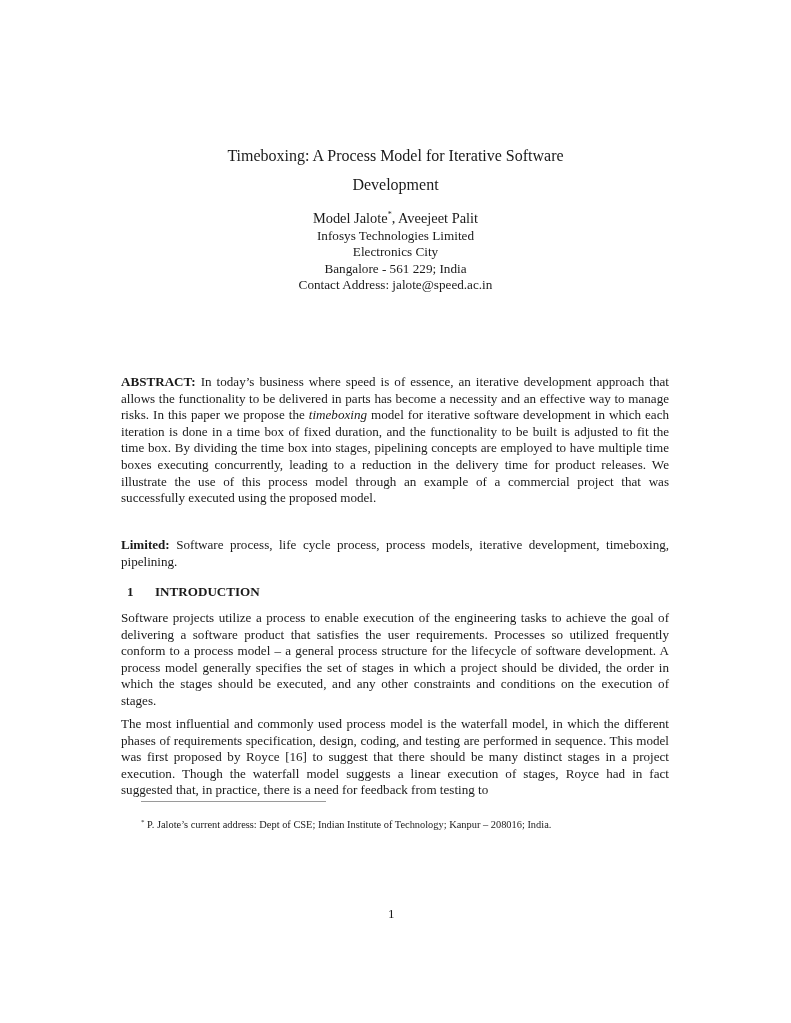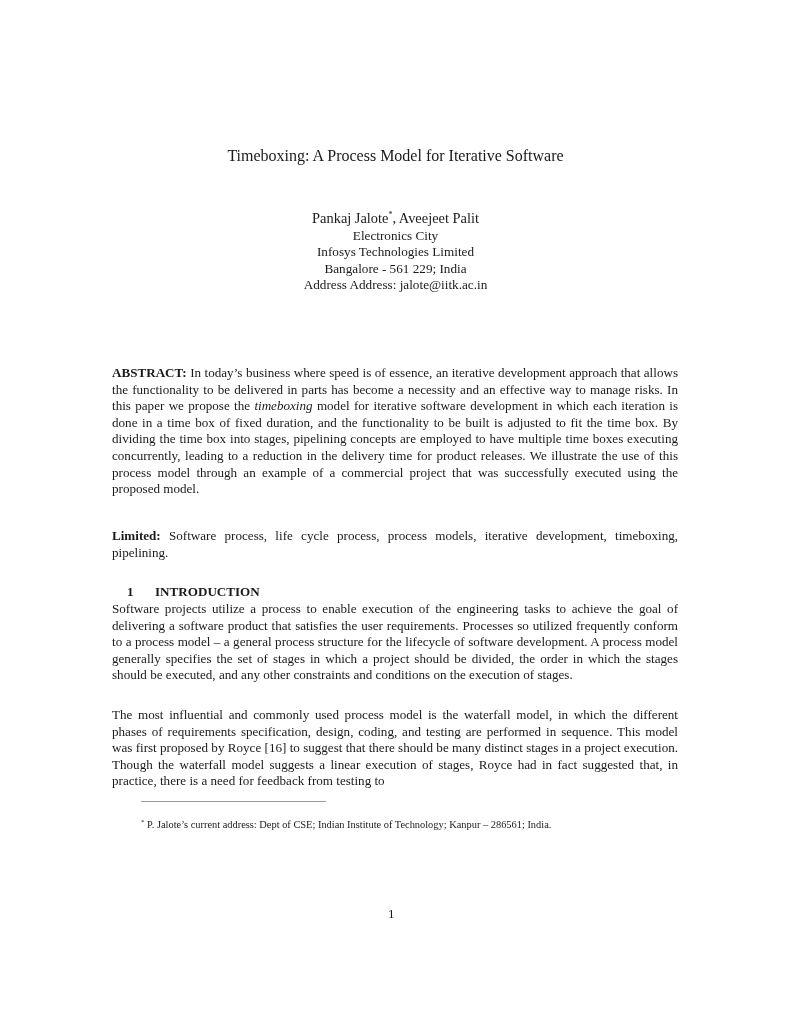--- a/index.html
+++ b/index.html
@@ -15,45 +15,46 @@
       position: absolute; left: 200px; top: 209px; width: 391px;
       text-align: center;
     }
     .authors .name { font-size: 14.4px; line-height: 19px; }
     .authors .aff { font-size: 13.2px; line-height: 16.4px; }
     .authors sup { font-size: 8px; vertical-align: super; line-height: 0; }
     .block {
       position: absolute; left: 111px; width: 568px;
       font-size: 13.1px; line-height: 16.6px; text-align: justify;
     }
-    .block p { margin: 1px; }
+    .block p { margin: 10px; }
     .abstract { top: 364px; }
     .keywords { top: 527px; }
     .heading { position: absolute; left: 111px; top: 584px; font-size: 13.1px; font-weight: bold; line-height: 16px; margin-left: 16px; }
     .heading .num { display: inline-block; width: 28px; }
     .intro1 { top: 600px; }
     .intro2 { top: 706px; }
     .footnote-rule { position: absolute; left: 141px; top: 801px; width: 185px; height: 1px; background: #9a9a9a; }
     .footnote { position: absolute; left: 141px; top: 818px; font-size: 10.4px; line-height: 13px; }
     .footnote sup { font-size: 7px; vertical-align: super; line-height: 0; }
     .page-number { position: absolute; left: 388px; top: 906px; font-size: 13.1px; }
   </style>
 </head>
 <body>
 
 <div class="title">
   <div>Timeboxing: A Process Model for Iterative Software</div>
+  <div>Development</div>
 </div>
 
 <div class="authors">
-  <div class="name"><span>Pankaj Jalote</span><sup>*</sup><span>, Aveejeet Palit</span></div>
+  <div class="name"><span>Model Jalote</span><sup>*</sup><span>, Aveejeet Palit</span></div>
+  <div class="aff">Infosys Technologies Limited</div>
   <div class="aff">Electronics City</div>
-  <div class="aff">Infosys Technologies Limited</div>
   <div class="aff">Bangalore - 561 229; India</div>
-  <div class="aff">Address Address: jalote@iitk.ac.in</div>
+  <div class="aff">Contact Address: jalote@speed.ac.in</div>
 </div>
 
 <div class="block abstract">
   <p><b>ABSTRACT:</b><span> In today’s business where speed is of essence, an iterative development approach that allows the functionality to be delivered in parts has become a necessity and an effective way to manage risks. In this paper we propose the </span><i>timeboxing</i><span> model for iterative software development in which each iteration is done in a time box of fixed duration, and the functionality to be built is adjusted to fit the time box. By dividing the time box into stages, pipelining concepts are employed to have multiple time boxes executing concurrently, leading to a reduction in the delivery time for product releases. We illustrate the use of this process model through an example of a commercial project that was successfully executed using the proposed model.</span></p>
 </div>
 
 <div class="block keywords">
   <p><b>Limited:</b><span> Software process, life cycle process, process models, iterative development, timeboxing, pipelining.</span></p>
 </div>
 
@@ -63,15 +64,15 @@
 
 <div class="block intro1">
   <p>Software projects utilize a process to enable execution of the engineering tasks to achieve the goal of delivering a software product that satisfies the user requirements. Processes so utilized frequently conform to a process model – a general process structure for the lifecycle of software development. A process model generally specifies the set of stages in which a project should be divided, the order in which the stages should be executed, and any other constraints and conditions on the execution of stages.</p>
 </div>
 
 <div class="block intro2">
   <p>The most influential and commonly used process model is the waterfall model, in which the different phases of requirements specification, design, coding, and testing are performed in sequence. This model was first proposed by Royce [16] to suggest that there should be many distinct stages in a project execution. Though the waterfall model suggests a linear execution of stages, Royce had in fact suggested that, in practice, there is a need for feedback from testing to</p>
 </div>
 
 <div class="footnote-rule"></div>
-<div class="footnote"><sup>*</sup><span> P. Jalote’s current address: Dept of CSE; Indian Institute of Technology; Kanpur – 286561; India.</span></div>
+<div class="footnote"><sup>*</sup><span> P. Jalote’s current address: Dept of CSE; Indian Institute of Technology; Kanpur – 208016; India.</span></div>
 
 <div class="page-number">1</div>
 
 </body></html>

